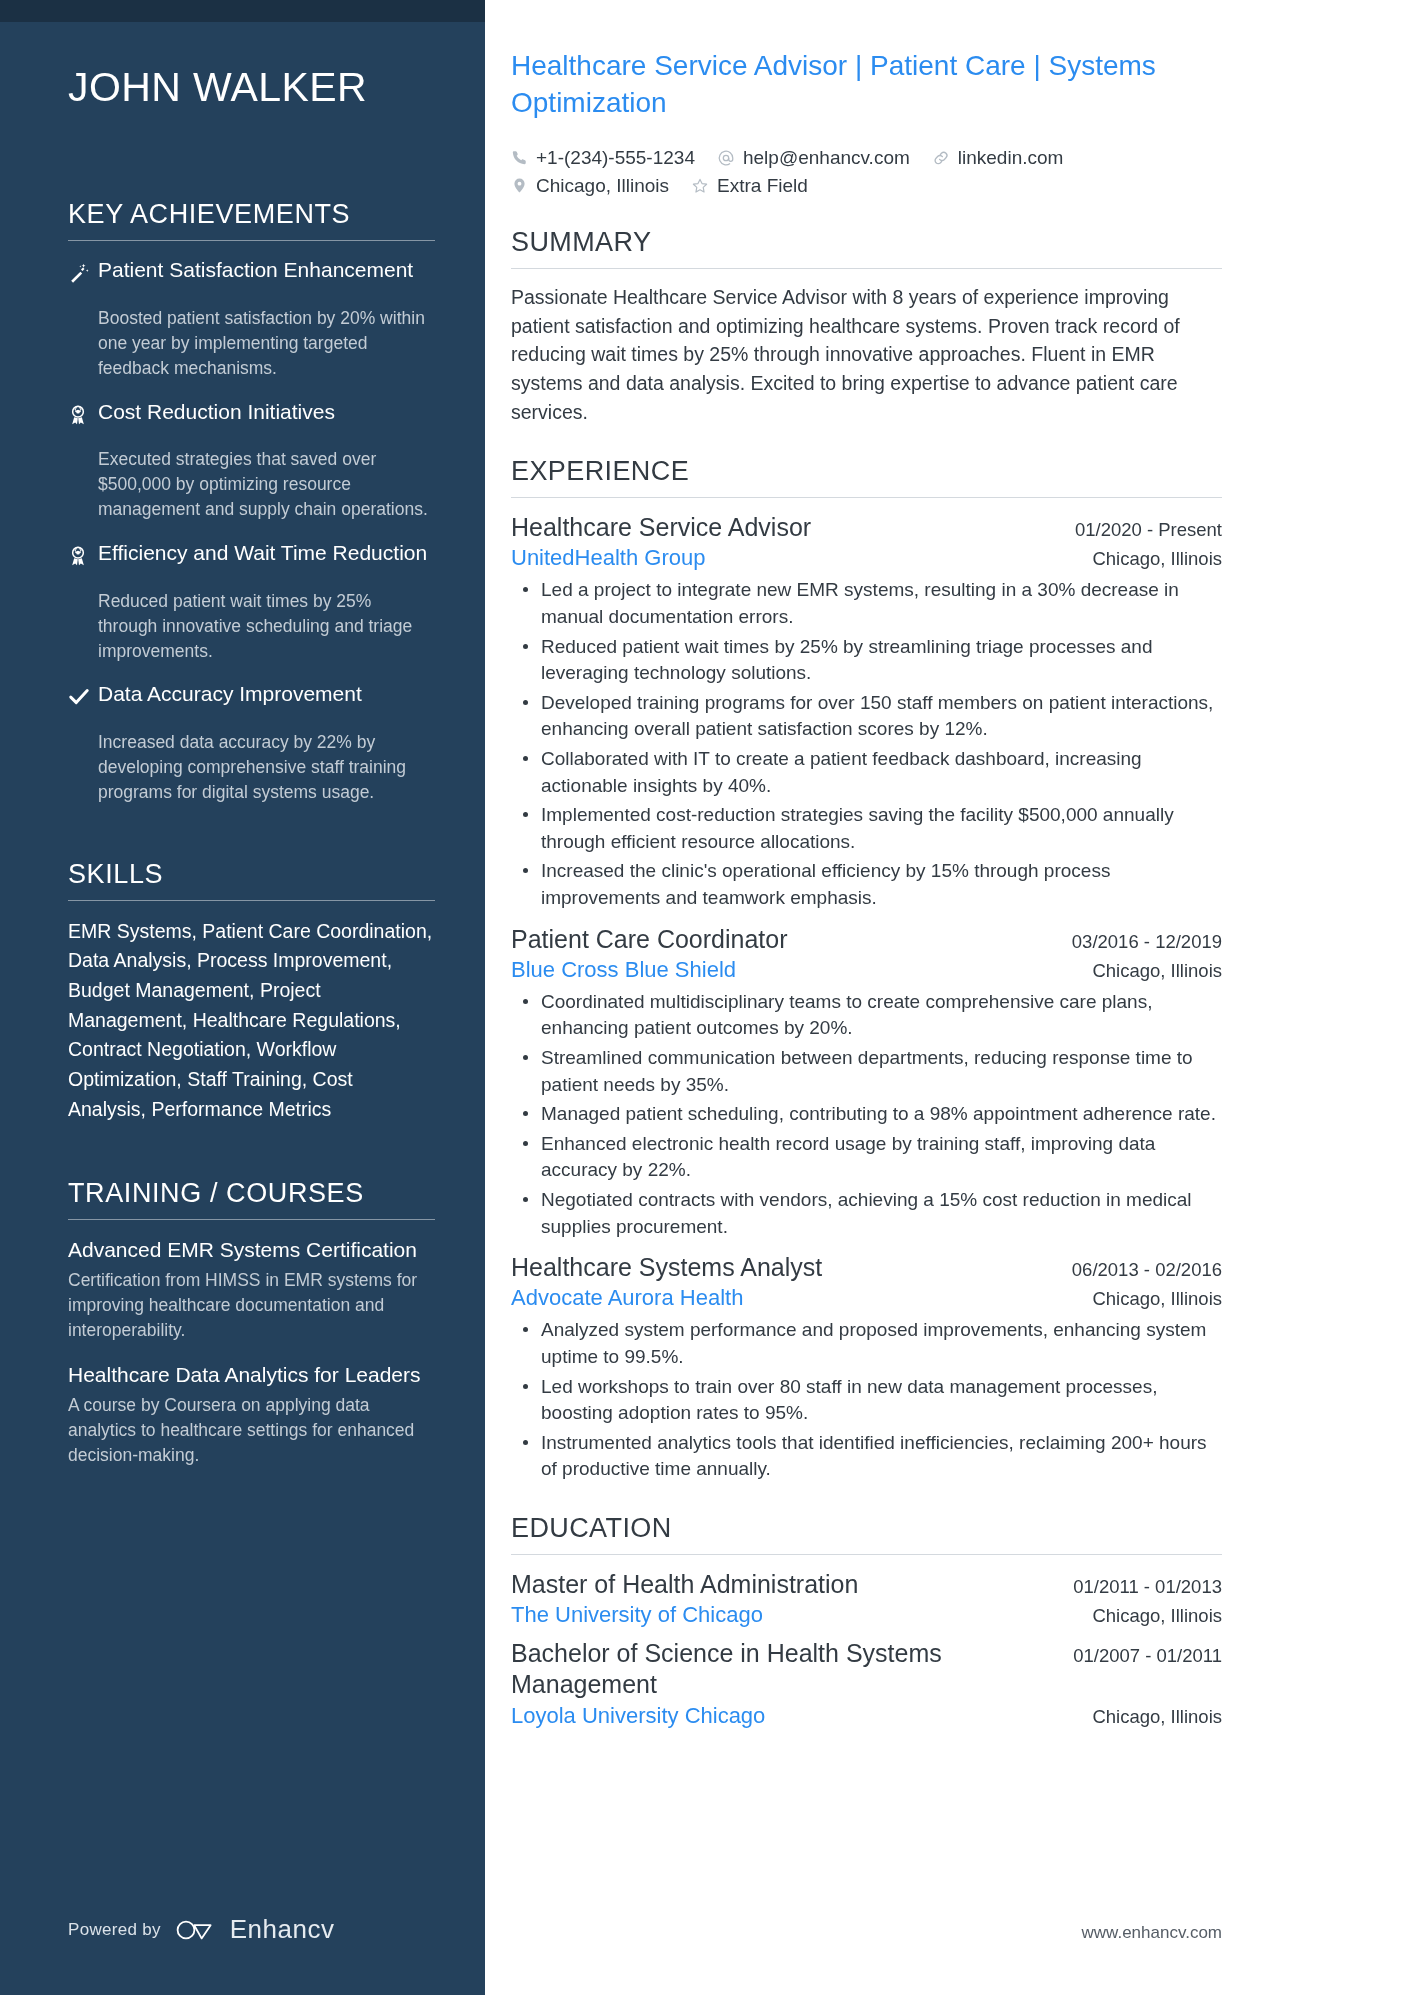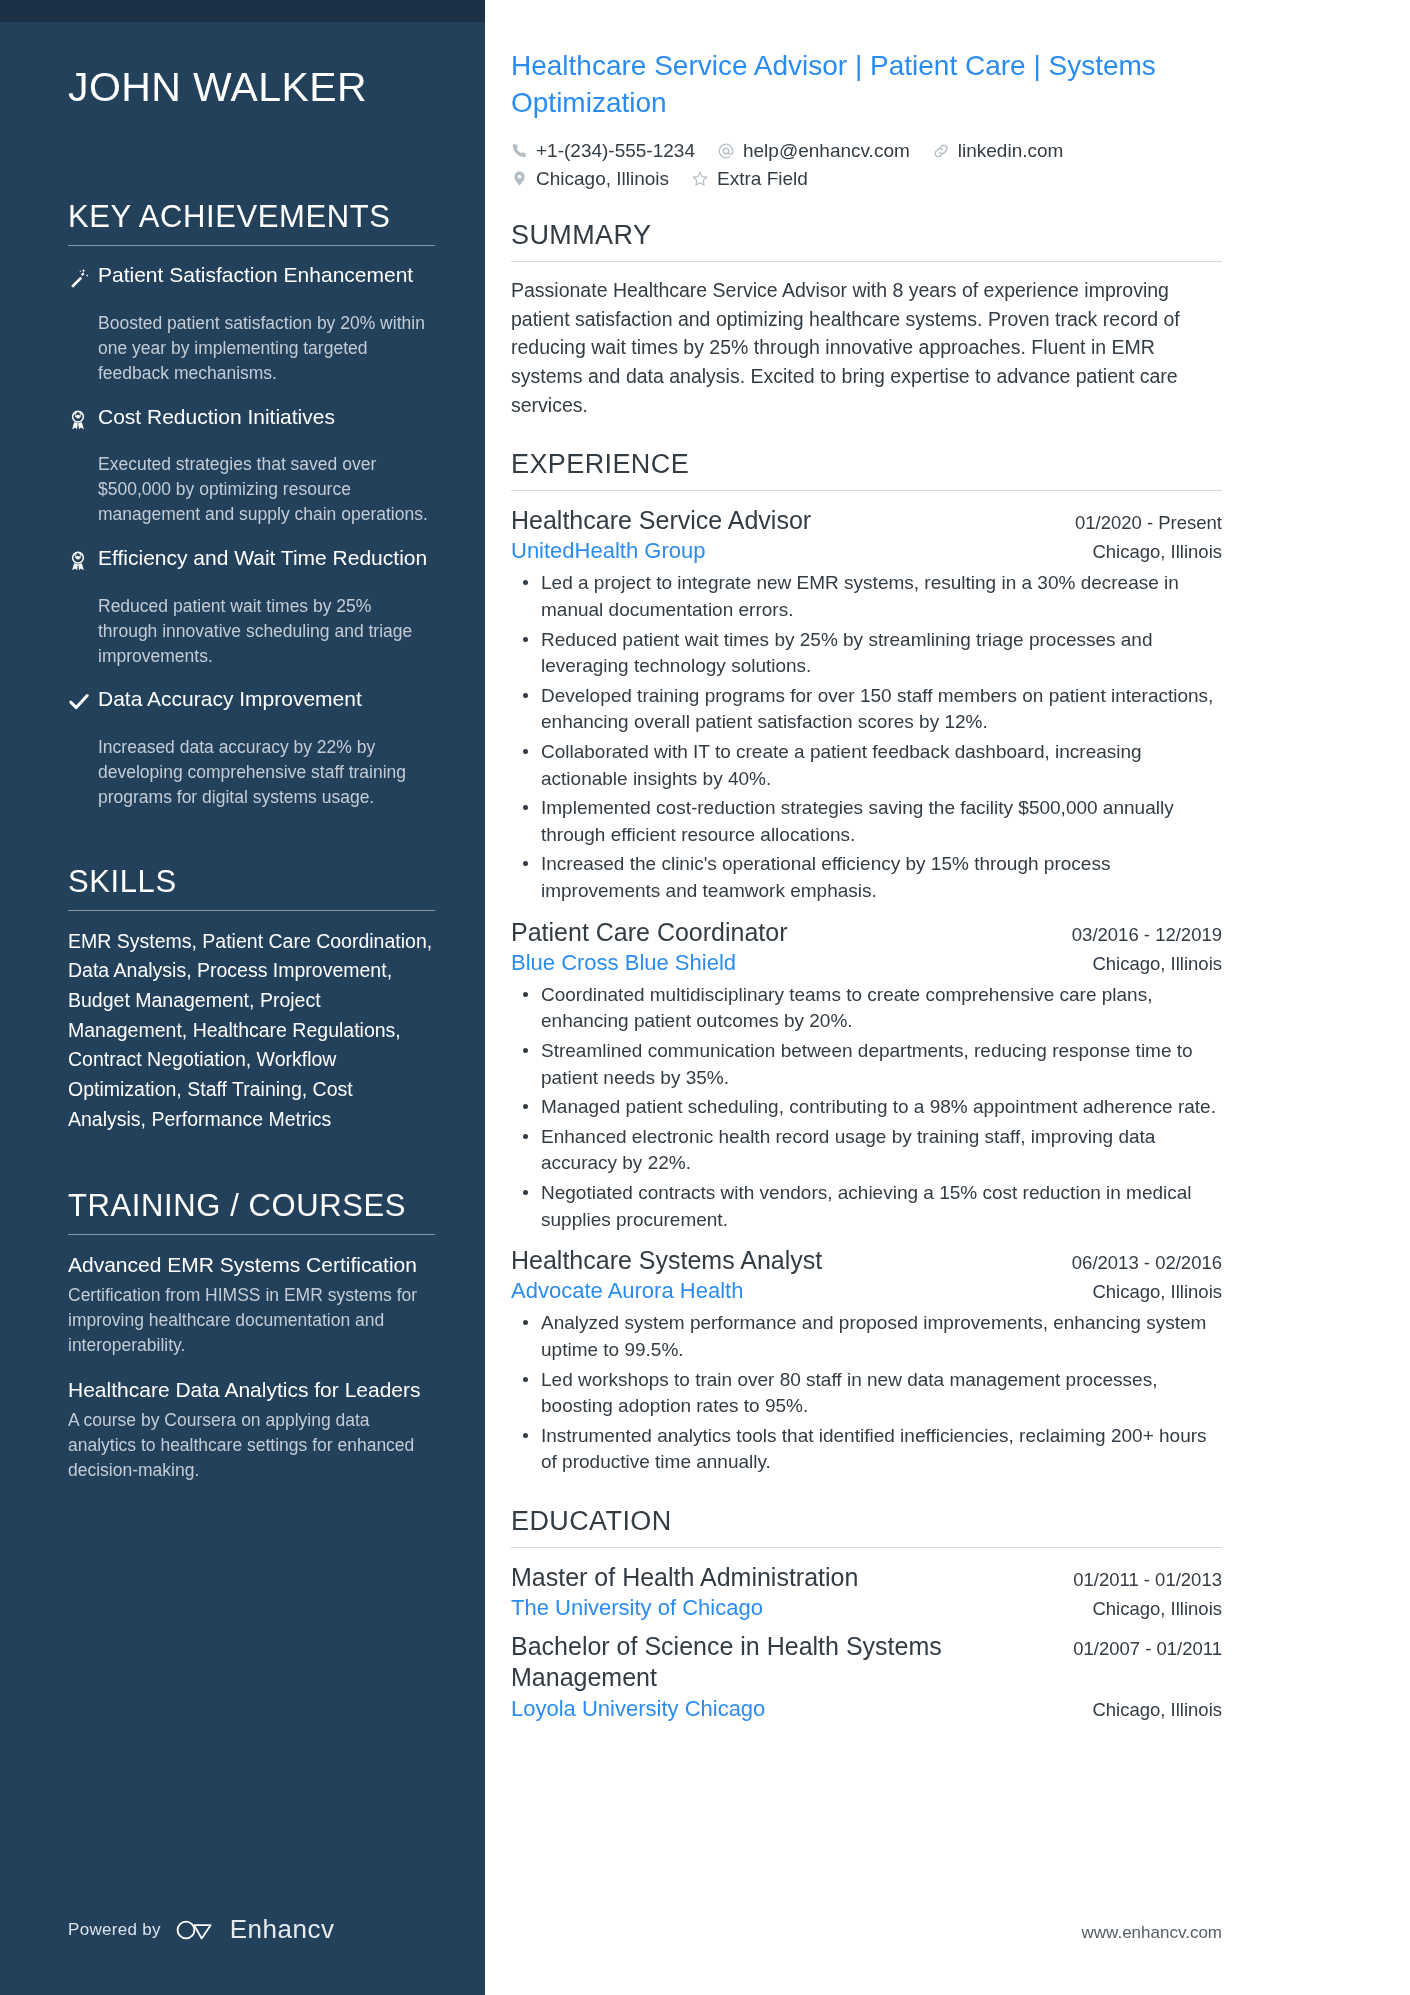--- a/index.html
+++ b/index.html
@@ -39,21 +39,21 @@
     font-weight: 400;
     letter-spacing: 0.4px;
     color: #ffffff;
     margin-top: 42px;
     line-height: 1.15;
     white-space: nowrap;
   }
   .side-section { margin-top: 54px; }
   .side-section.first { margin-top: 88px; }
   .side-sec-title {
-    font-size: 31px;
+    font-size: 27px;
     font-weight: 400;
     letter-spacing: 0.6px;
     color: #ffffff;
     padding-bottom: 10px;
   }
   .side-rule {
     height: 1px;
     background: rgba(255,255,255,0.45);
     width: 100%;
     margin-bottom: 16px;
@@ -135,21 +135,21 @@
     position: relative;
   }
   .headline {
     font-size: 28px;
     color: #2b8cf0;
     line-height: 1.32;
     font-weight: 400;
     max-width: 760px;
   }
   .contact {
-    margin-top: 18px;
+    margin-top: 25px;
     max-width: 660px;
   }
   .contact-row {
     display: flex;
     flex-wrap: wrap;
     align-items: center;
     gap: 6px 22px;
     margin-bottom: 6px;
   }
   .c-item {

